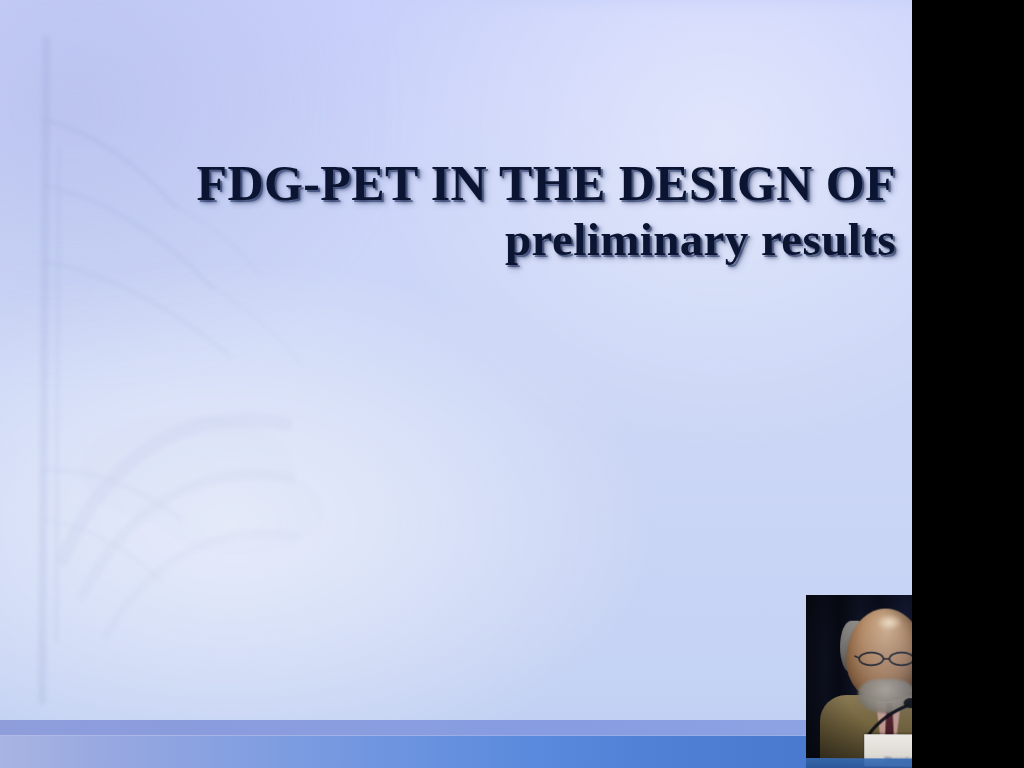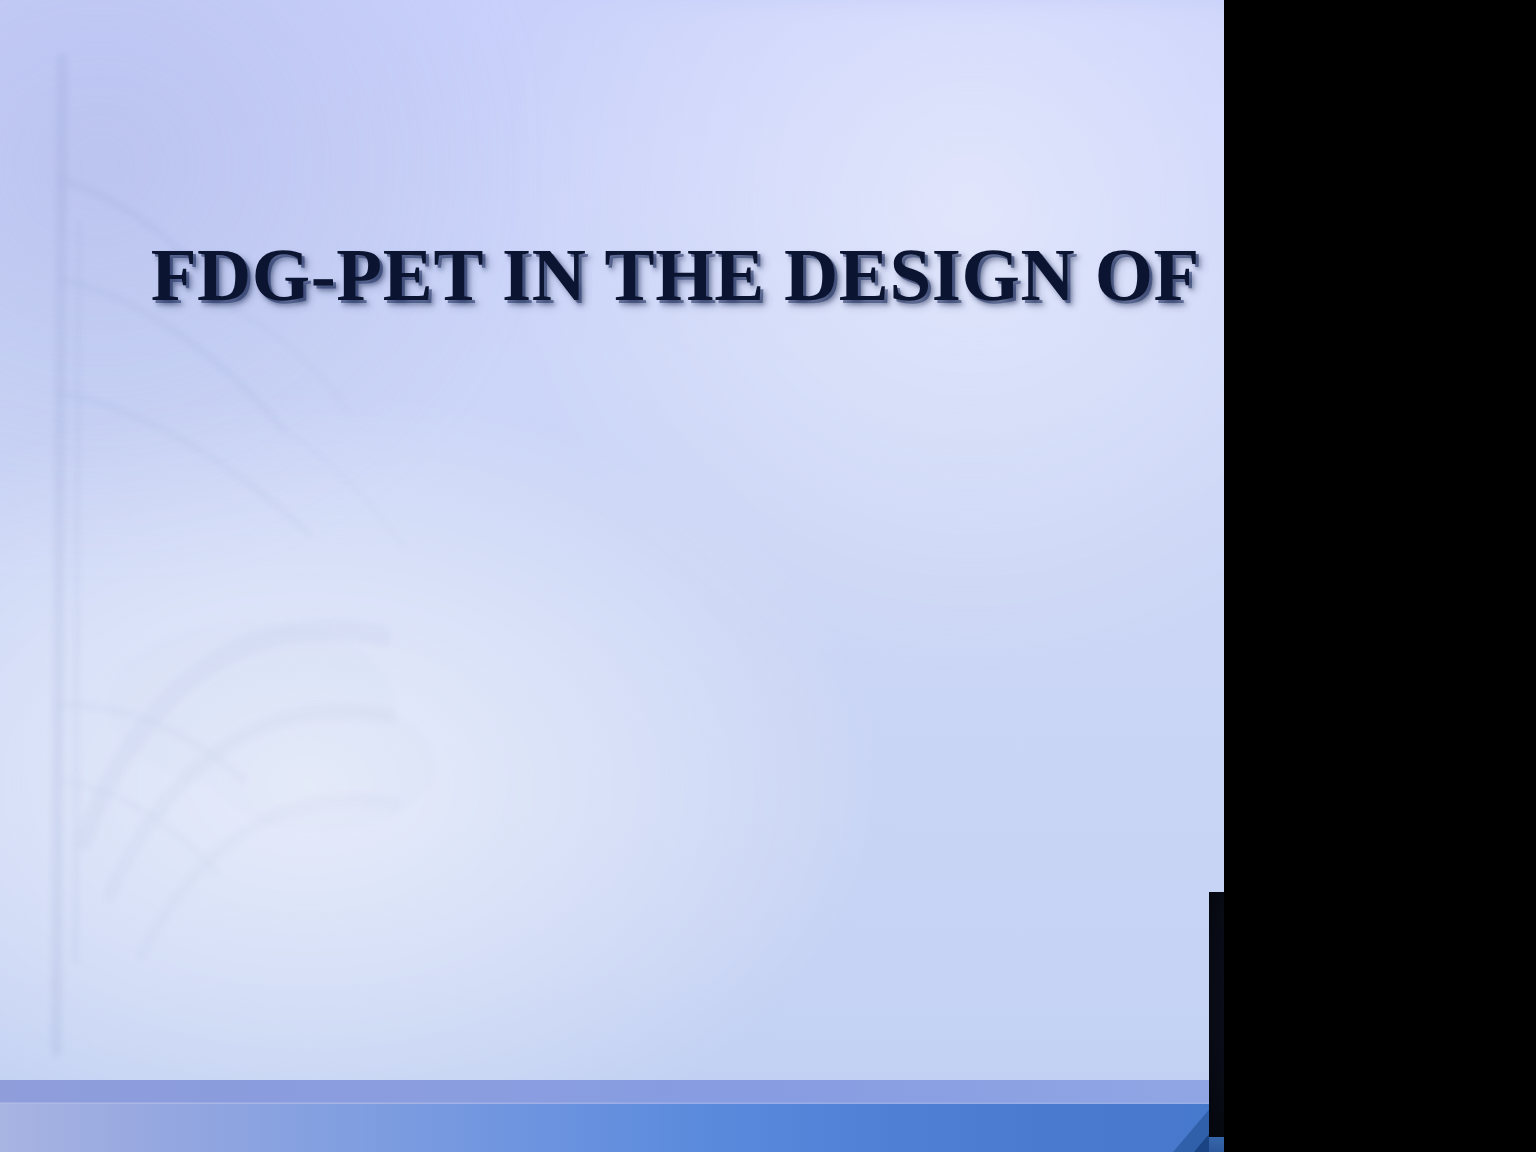--- a/index.html
+++ b/index.html
@@ -8,21 +8,21 @@
     padding: 0;
     background: #000;
   }
   body {
     font-family: "Liberation Serif", "DejaVu Serif", serif;
   }
 
   
   #slide-stage {
     position: relative;
-    width: 816px;
+    width: 912px;
     height: 768px;
     overflow: hidden;
     background: #ccd4f7;
   }
 
   
   .bg-base {
     position: absolute;
     inset: 0;
     background:
@@ -352,20 +352,21 @@
       </g>
       <g fill="#5c6ba8" opacity="0.10">
         <ellipse cx="210" cy="470" rx="120" ry="56"></ellipse>
         <ellipse cx="268" cy="510" rx="96" ry="44"></ellipse>
       </g>
     </svg>
   </div>
 
   <div class="title-block">
     <span class="title-line title-line-1">FDG-PET IN THE DESIGN OF</span>
+    <span class="title-line title-line-3">preliminary results</span>
   </div>
 
   <div class="bottom-band">
     <div class="band-upper"></div>
     <div class="band-hairline"></div>
     <div class="band-lower"></div>
     <div class="band-accent">
       <svg viewBox="0 0 64 48" preserveAspectRatio="none" aria-hidden="true">
         <polygon points="30,48 64,8 64,48" fill="#2f5fa6" opacity="0.95"></polygon>
         <polygon points="44,48 64,24 64,48" fill="#17407e" opacity="0.85"></polygon>

